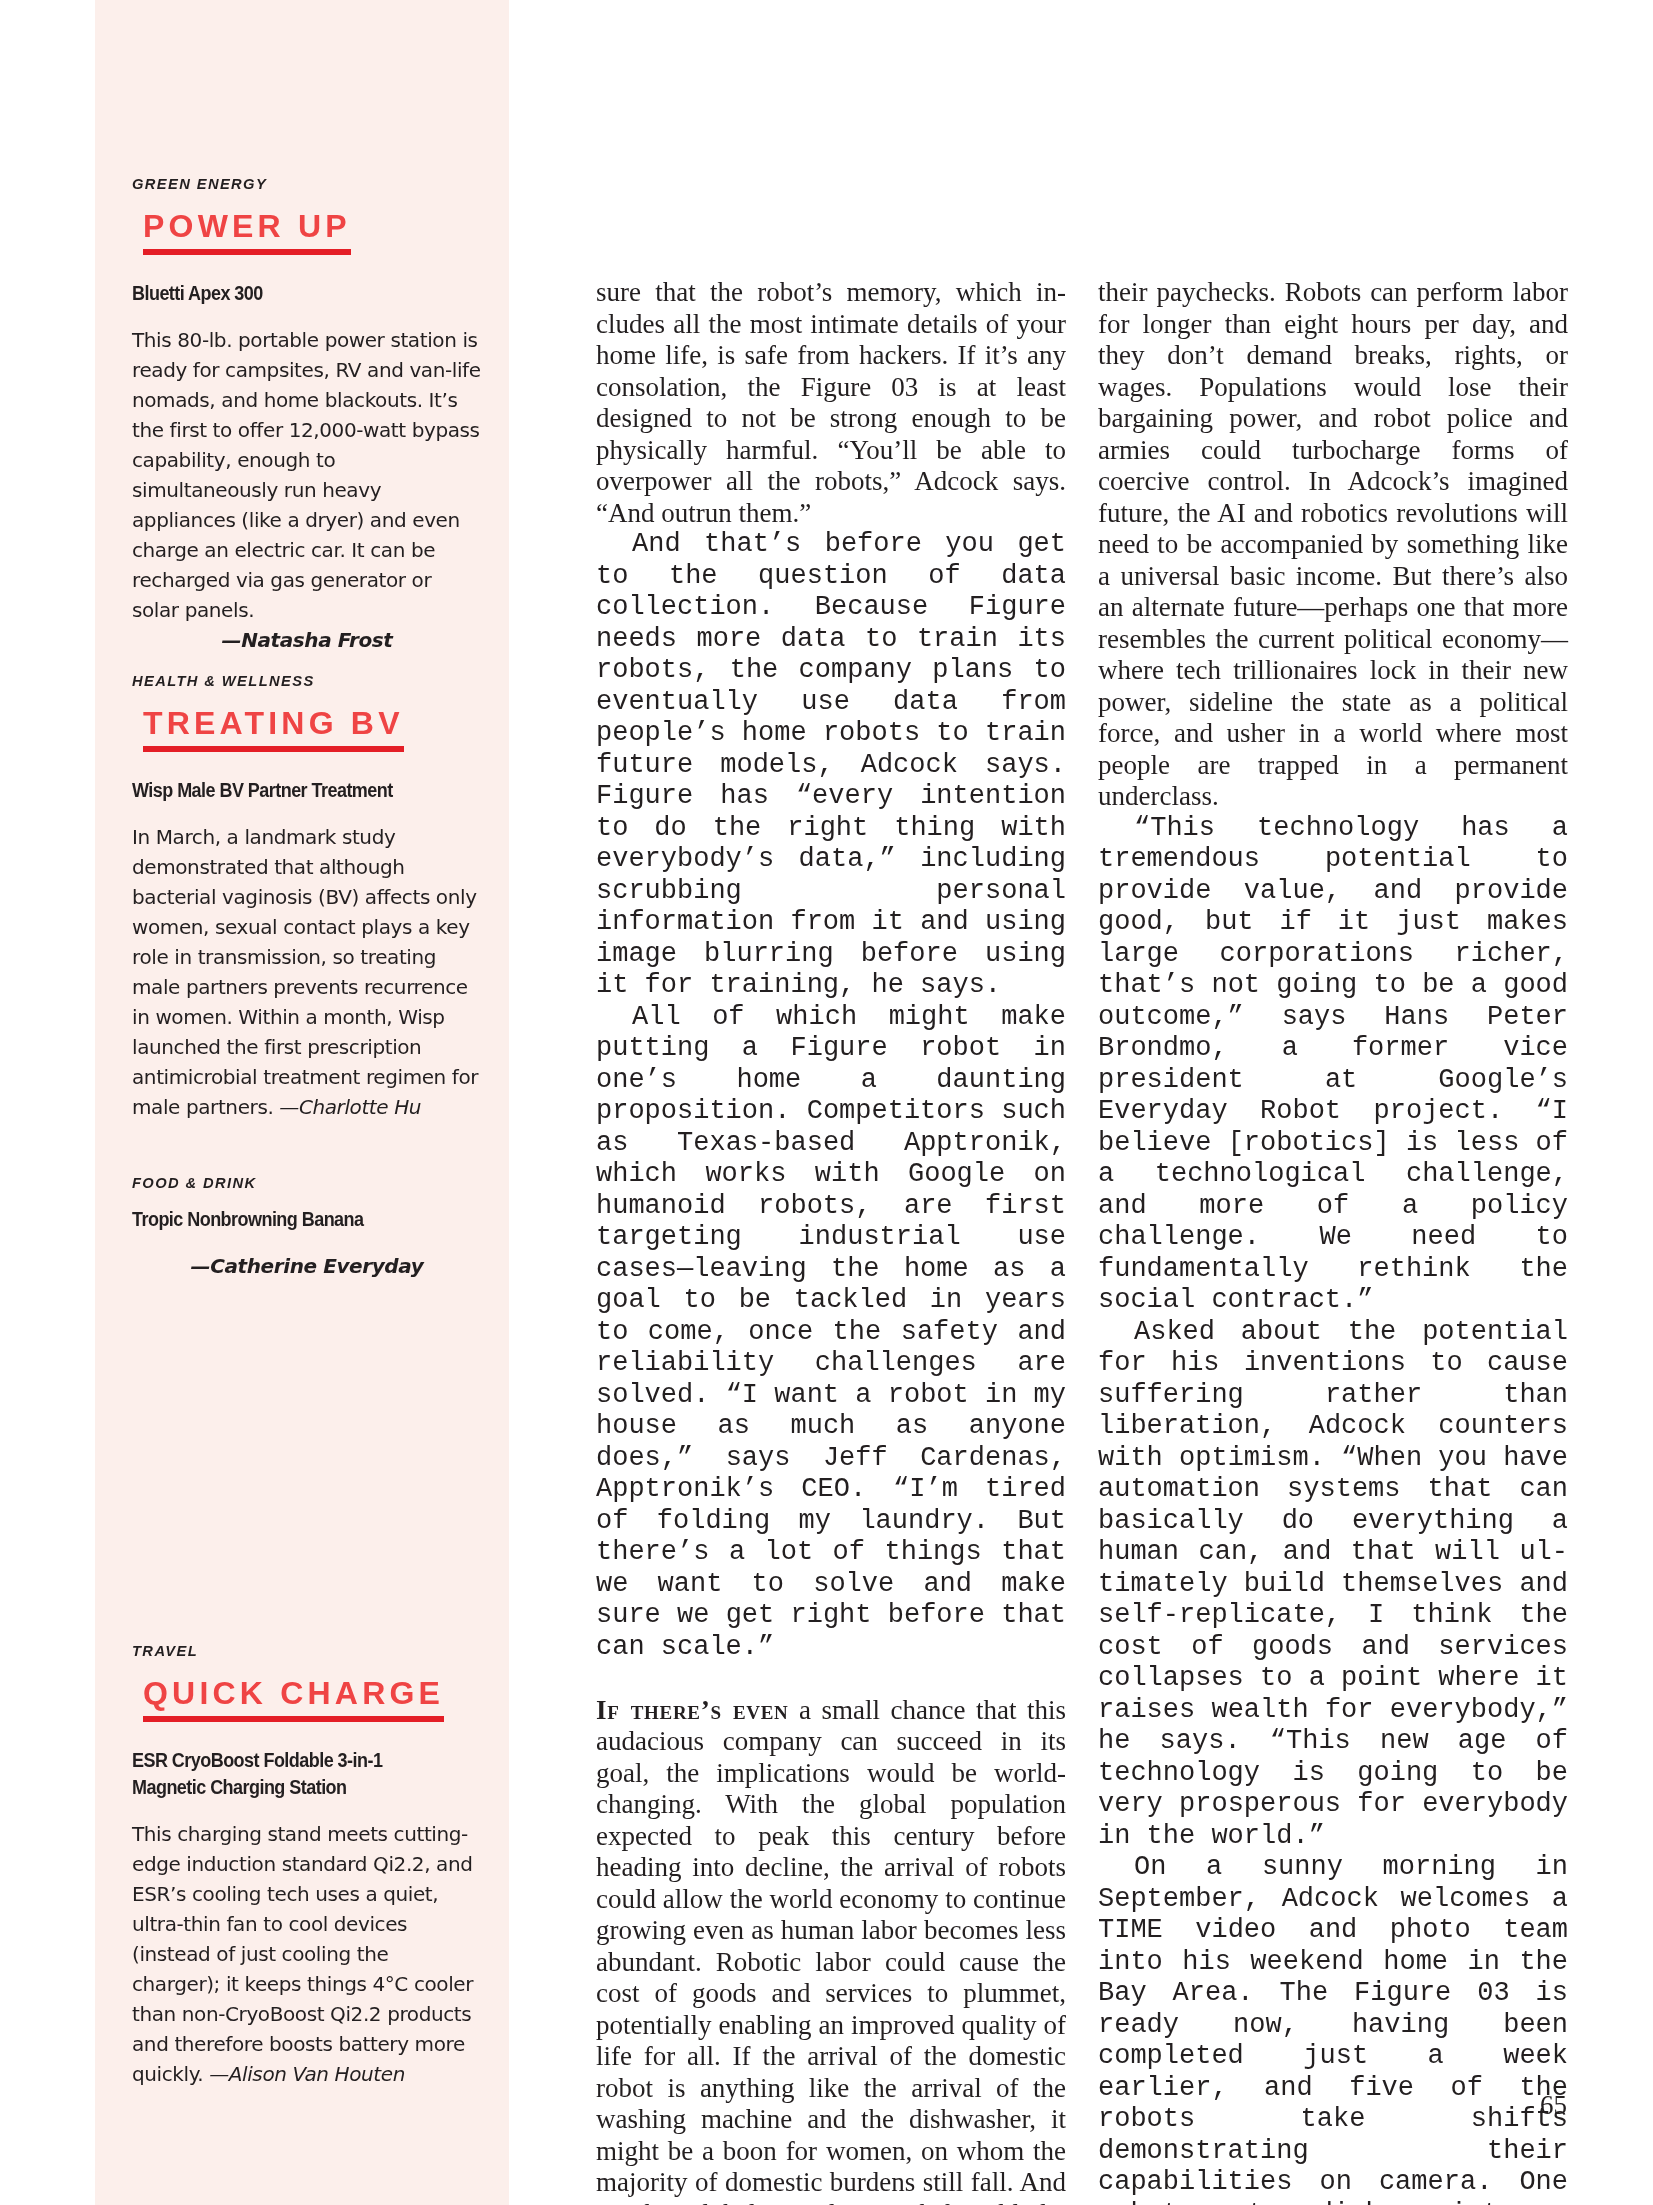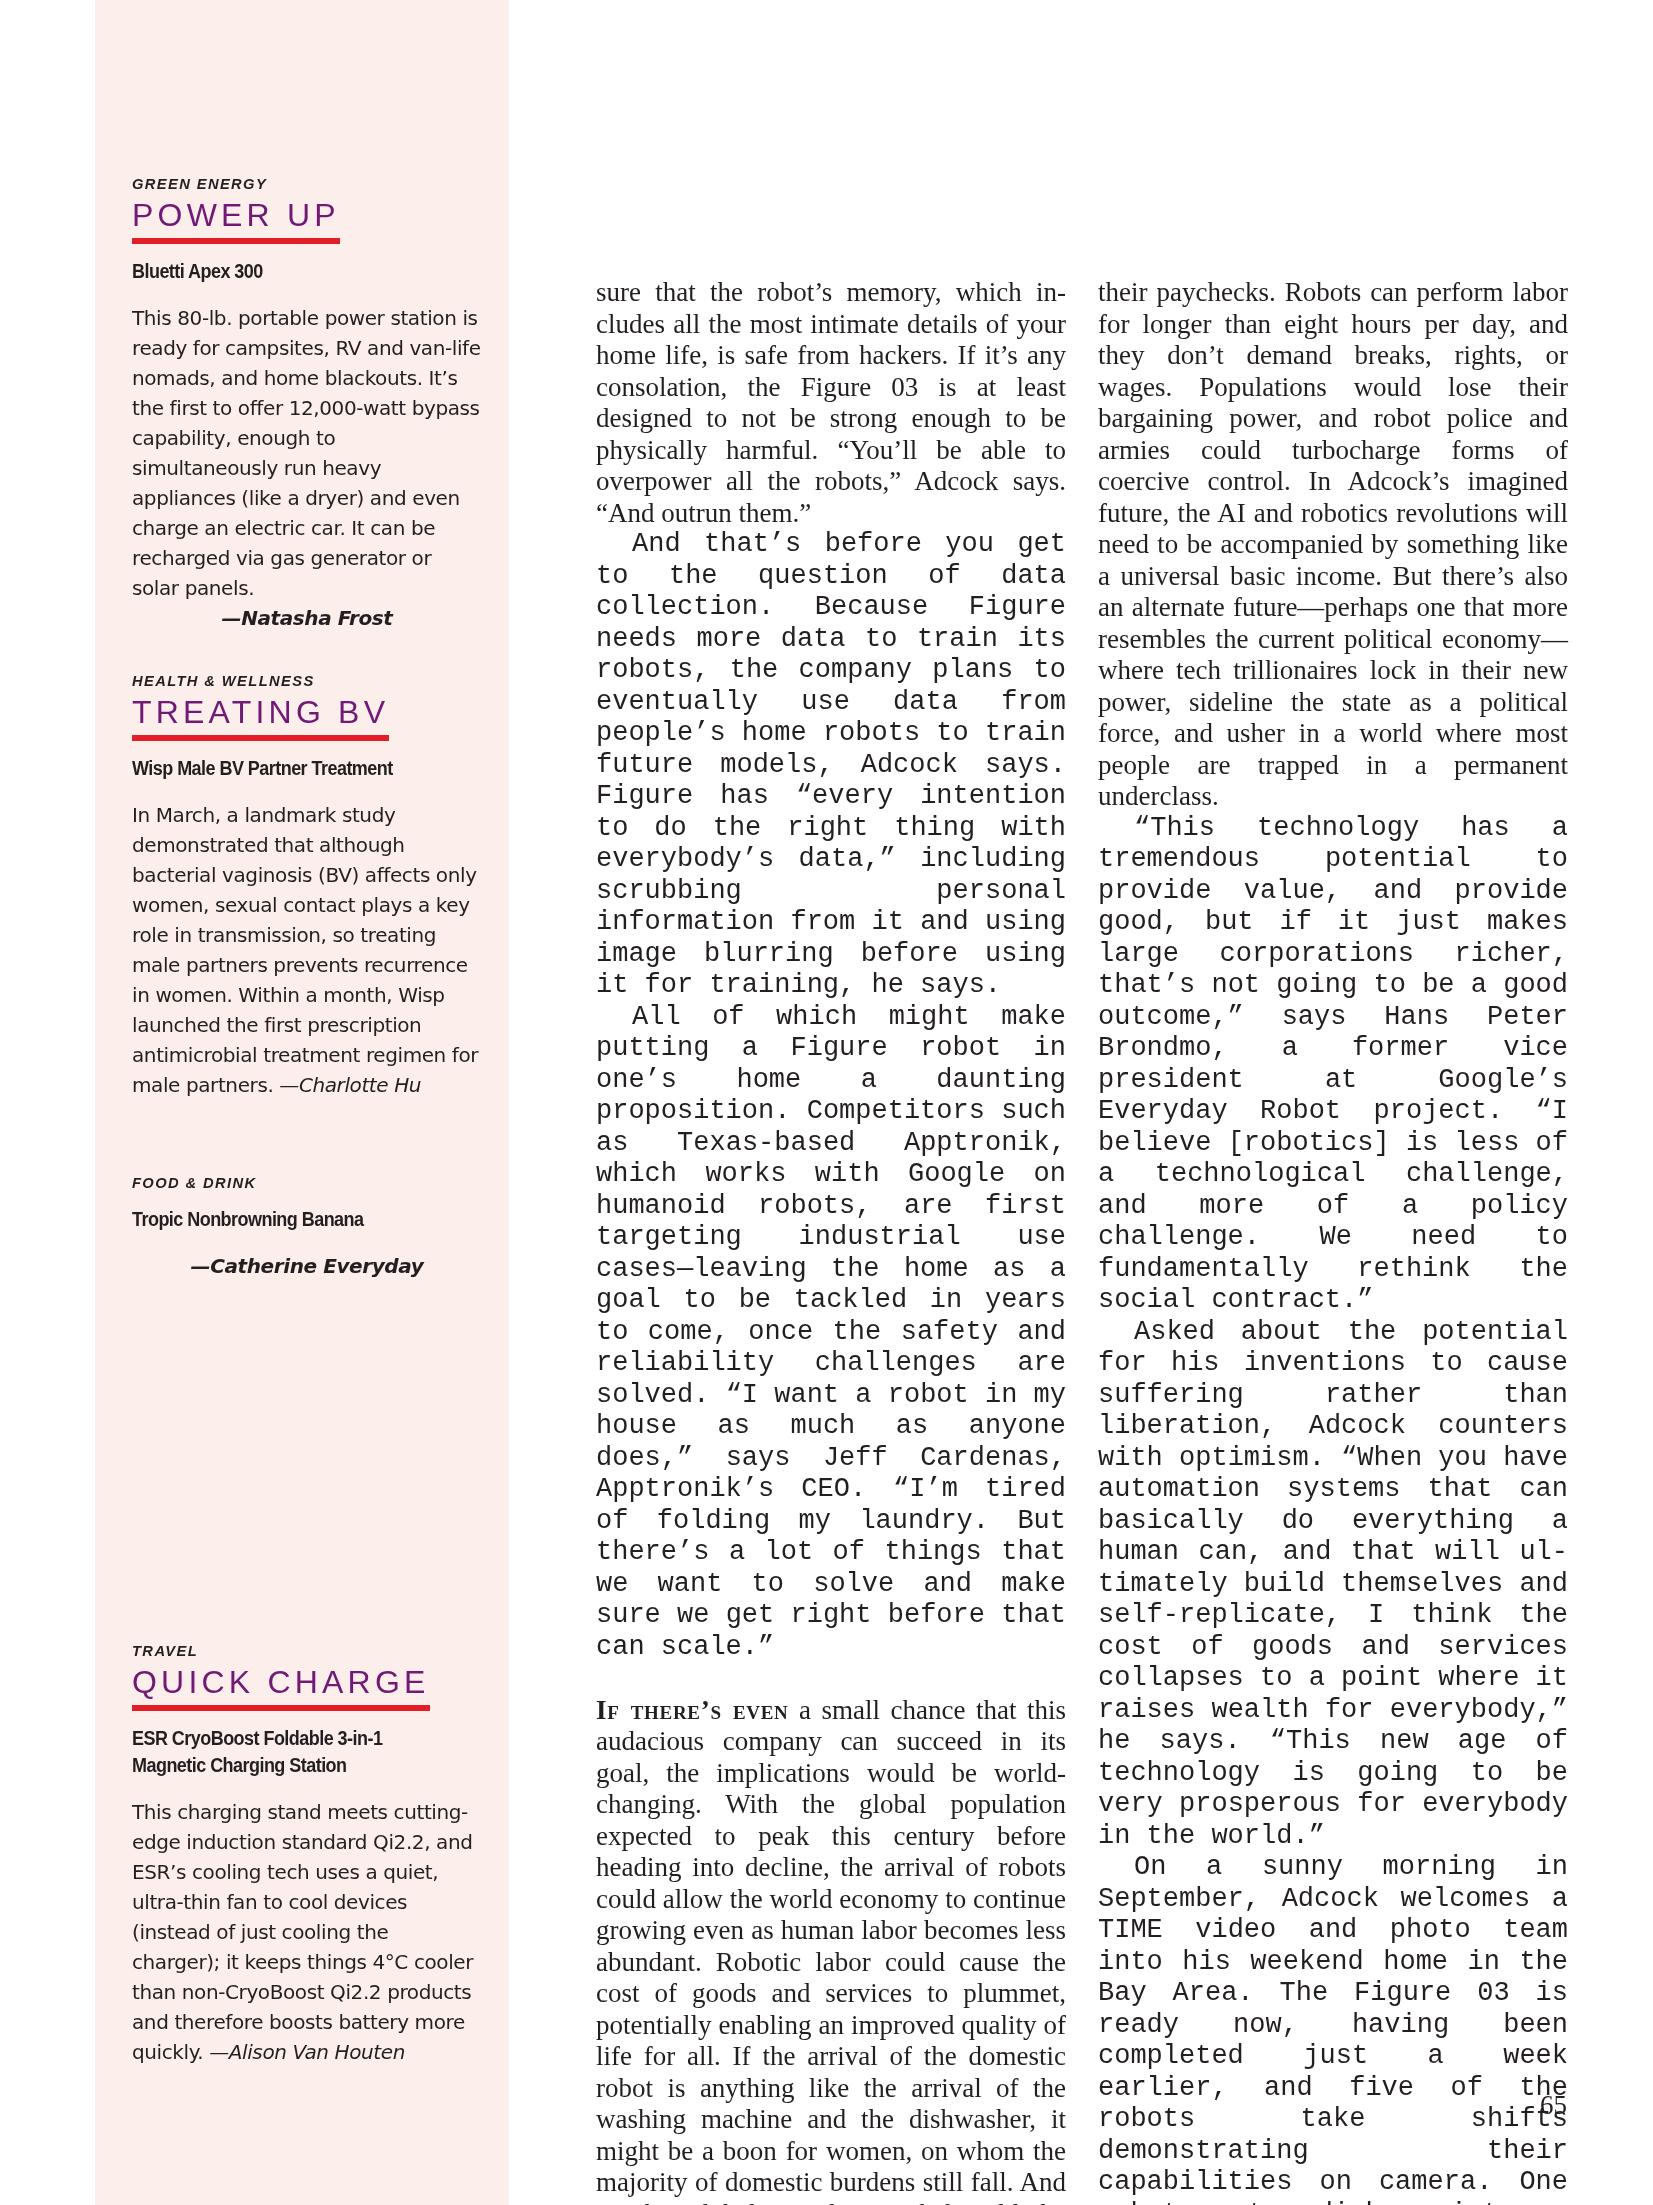--- a/index.html
+++ b/index.html
@@ -3,23 +3,23 @@
 <meta charset="utf-8">
 <style>
   html, body { margin: 0; padding: 0; background: #ffffff; }
   body { width: 1654px; height: 2205px; position: relative; overflow: hidden; color: #231f20; }
 
   .sidebar { position: absolute; left: 95px; top: 0; width: 414px; height: 2205px; background: #fcefeb; }
 
   .pick { position: absolute; left: 132px; width: 350px; }
   .pick .category { font-family: "Liberation Sans", sans-serif; font-weight: bold; font-style: italic;
     font-size: 14.7px; letter-spacing: 1.4px; color: #231f20; margin: 0 0 2.8px 0; line-height: 18px; }
-  .pick .headline { display: inline-block; font-family: "Liberation Sans", sans-serif; font-weight: normal;
-    font-size: 32px; letter-spacing: 4.2px; color: #701a75; line-height: 38px; padding-bottom: 4.2px;
-    border-bottom: 6.3px solid #e41e26; margin: 0; }
+  .pick .headline { display: inline-block; font-family: "Liberation Sans", sans-serif; font-weight: bold;
+    font-size: 32px; letter-spacing: 4.2px; color: #ef4444; line-height: 38px; padding-bottom: 4.2px;
+    border-bottom: 6.3px solid #e41e26; margin: 11px; }
   .pick .product { font-family: "Liberation Sans", sans-serif; font-weight: bold; font-size: 20px;
     letter-spacing: -0.6px; color: #231f20; margin: 14px 0 18px 0; line-height: 27px; transform: scaleX(0.9); transform-origin: left; }
   .pick .body { font-family: "DejaVu Sans", sans-serif; font-size: 20px; line-height: 30px;
     color: #231f20; margin: 0; letter-spacing: -0.4px; }
   .pick .byline-right { display: block; text-align: center; font-style: italic; font-weight: bold; }
   .pick .byline-inline { font-style: italic; }
 
   #pick-1 { top: 175px; }
   #pick-2 { top: 672px; }
   #pick-3 { top: 1174px; }

